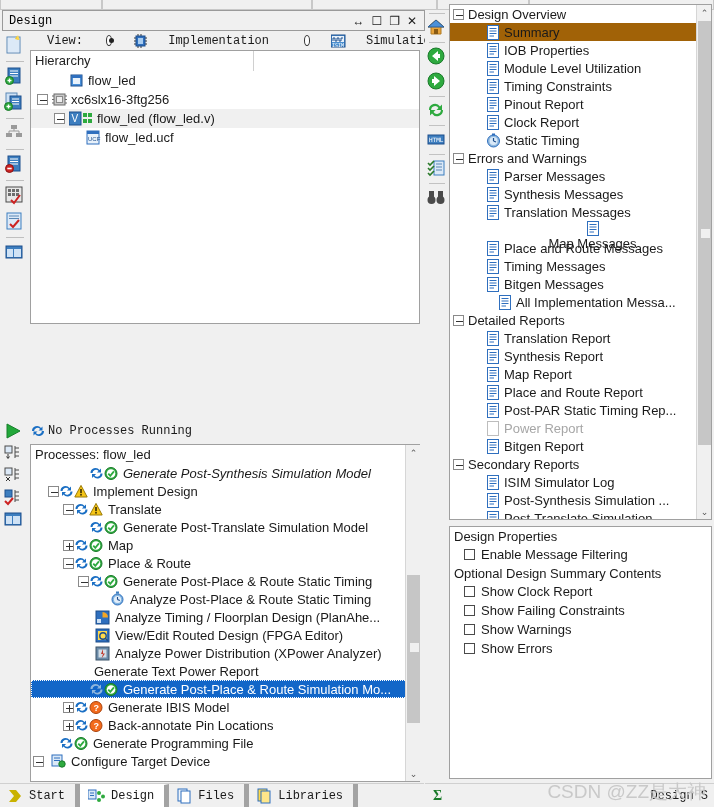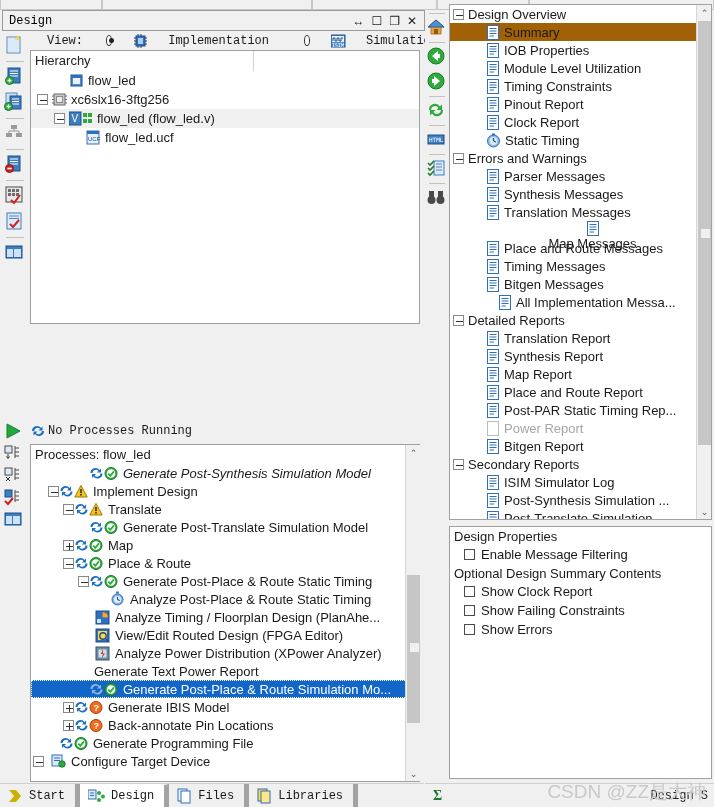--- a/index.html
+++ b/index.html
@@ -1139,20 +1139,24 @@
       </div>
     <div class="dp-head">Optional Design Summary Contents</div>
     <div id="dp-sec2">
         <div class="dp-row">
           <span class="cbox"></span>
           <span>Show Clock Report</span>
         </div>
         <div class="dp-row">
           <span class="cbox"></span>
           <span>Show Failing Constraints</span>
+        </div>
+        <div class="dp-row">
+          <span class="cbox"></span>
+          <span>Show Warnings</span>
         </div>
         <div class="dp-row">
           <span class="cbox"></span>
           <span>Show Errors</span>
         </div>
       </div>
   </div>
 
   <div class="tabs" id="tabs-left">
       <div class="tab">

